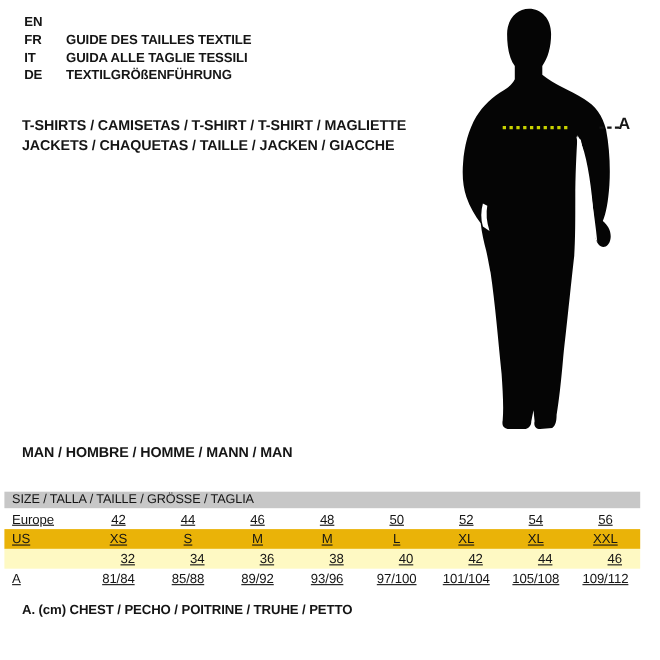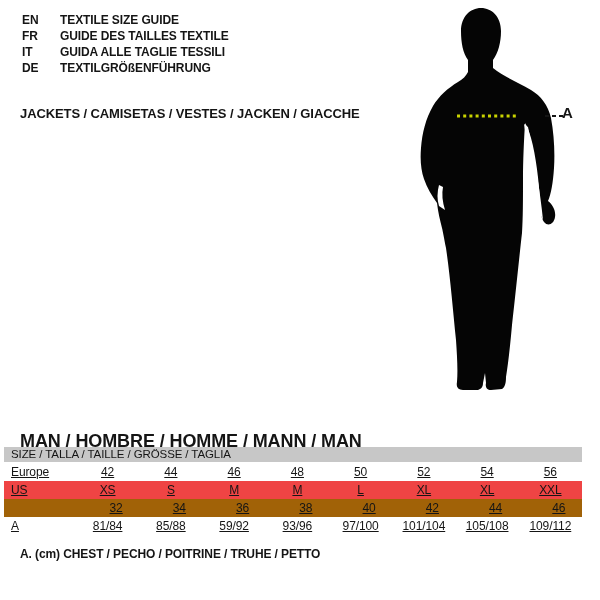--- a/index.html
+++ b/index.html
@@ -12,58 +12,58 @@
   .lang-code{width:38px;}
 
   
   .cats{position:absolute;left:20px;top:105px;font-weight:bold;font-size:13px;line-height:18px;}
 
   
   .figure-wrap{position:absolute;left:400px;top:0;width:200px;height:400px;}
   .a-label{position:absolute;left:562px;top:104px;font-size:15px;font-weight:bold;}
 
   
-  .man-heading{position:absolute;left:20px;top:403px;font-size:18px;font-weight:bold;margin-top:28px;}
+  .man-heading{position:absolute;left:20px;top:403px;font-size:13px;font-weight:bold;}
 
   
   .size-table{position:absolute;left:4px;top:447px;width:578px;font-size:12px;}
   .thead{height:15px;line-height:15px;padding-left:7px;margin-bottom:1px;font-size:11.5px;}
   .trow{display:flex;height:18px;line-height:18px;text-decoration:underline;}
   .tlabel{width:65px;padding-left:7px;}
   .tcell{flex:1;text-align:center;}
 
   
   .footnote{position:absolute;left:20px;top:547px;font-size:12px;font-weight:bold;}
 </style>
 </head>
 <body>
 
 <div class="canvas">
 
   <div class="lang-list">
       <div class="lang-row">
         <span class="lang-code">EN</span>
-        <span>TEXTILE SIZE GUIDE</span>
       </div>
       <div class="lang-row">
         <span class="lang-code">FR</span>
         <span>GUIDE DES TAILLES TEXTILE</span>
       </div>
       <div class="lang-row">
         <span class="lang-code">IT</span>
         <span>GUIDA ALLE TAGLIE TESSILI</span>
       </div>
       <div class="lang-row">
         <span class="lang-code">DE</span>
         <span>TEXTILGRÖßENFÜHRUNG</span>
       </div>
     </div>
 
   <div class="cats">
-    <div>JACKETS / CAMISETAS / VESTES / JACKEN / GIACCHE</div>
+    <div>T-SHIRTS / CAMISETAS / T-SHIRT / T-SHIRT / MAGLIETTE</div>
+    <div>JACKETS / CHAQUETAS / TAILLE / JACKEN / GIACCHE</div>
   </div>
 
   <div class="figure-wrap">
     <svg width="200" height="400" viewBox="0 0 200 400" xmlns="http://www.w3.org/2000/svg">
       <path fill="#050505" d="
         M81,8
         C92,8 101,17 101,31
         C101,43 98,53 93,60
         L93,68
         C104,77 118,82 131,90
@@ -116,47 +116,47 @@
           <span class="tlabel">Europe</span>
           <span class="tcell">42</span>
           <span class="tcell">44</span>
           <span class="tcell">46</span>
           <span class="tcell">48</span>
           <span class="tcell">50</span>
           <span class="tcell">52</span>
           <span class="tcell">54</span>
           <span class="tcell">56</span>
         </div>
-        <div class="trow" style="background: #ef4444;">
+        <div class="trow" style="background: #eab308;">
           <span class="tlabel">US</span>
           <span class="tcell">XS</span>
           <span class="tcell">S</span>
           <span class="tcell">M</span>
           <span class="tcell">M</span>
           <span class="tcell">L</span>
           <span class="tcell">XL</span>
           <span class="tcell">XL</span>
           <span class="tcell">XXL</span>
         </div>
-        <div class="trow" style="background: #a16207; gap: 17px;">
+        <div class="trow" style="background: #fef9c3; gap: 17px;">
           <span class="tlabel"></span>
           <span class="tcell">32</span>
           <span class="tcell">34</span>
           <span class="tcell">36</span>
           <span class="tcell">38</span>
           <span class="tcell">40</span>
           <span class="tcell">42</span>
           <span class="tcell">44</span>
           <span class="tcell">46</span>
         </div>
         <div class="trow">
           <span class="tlabel">A</span>
           <span class="tcell">81/84</span>
           <span class="tcell">85/88</span>
-          <span class="tcell">59/92</span>
+          <span class="tcell">89/92</span>
           <span class="tcell">93/96</span>
           <span class="tcell">97/100</span>
           <span class="tcell">101/104</span>
           <span class="tcell">105/108</span>
           <span class="tcell">109/112</span>
         </div>
       </div>
   </div>
 
   <div class="footnote">A. (cm) CHEST / PECHO / POITRINE / TRUHE / PETTO</div>

